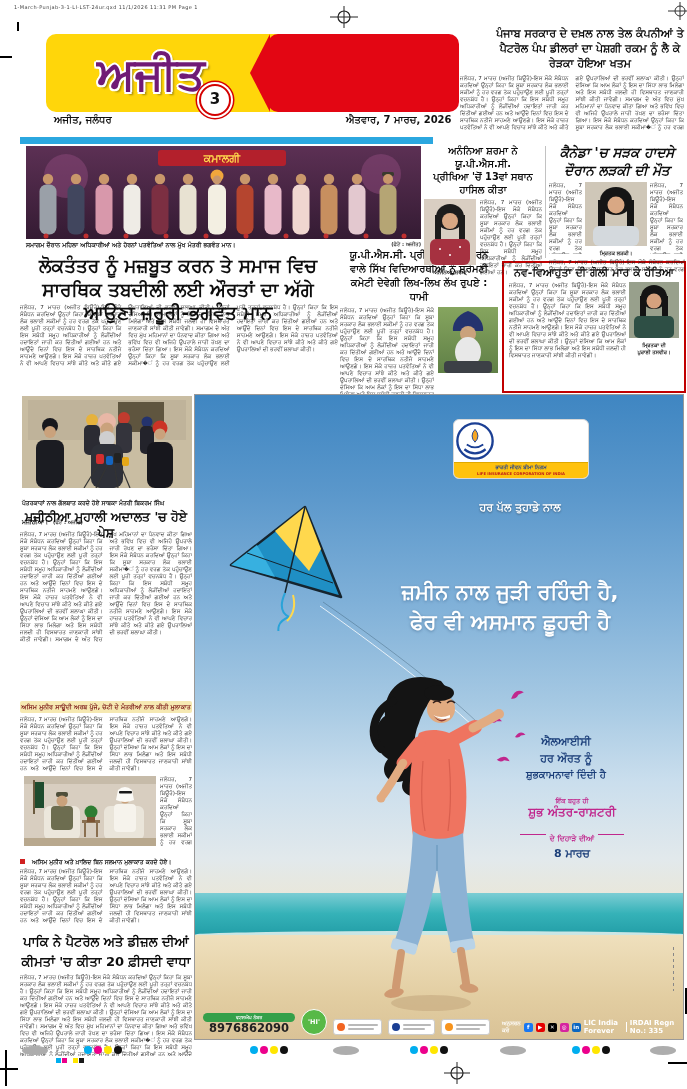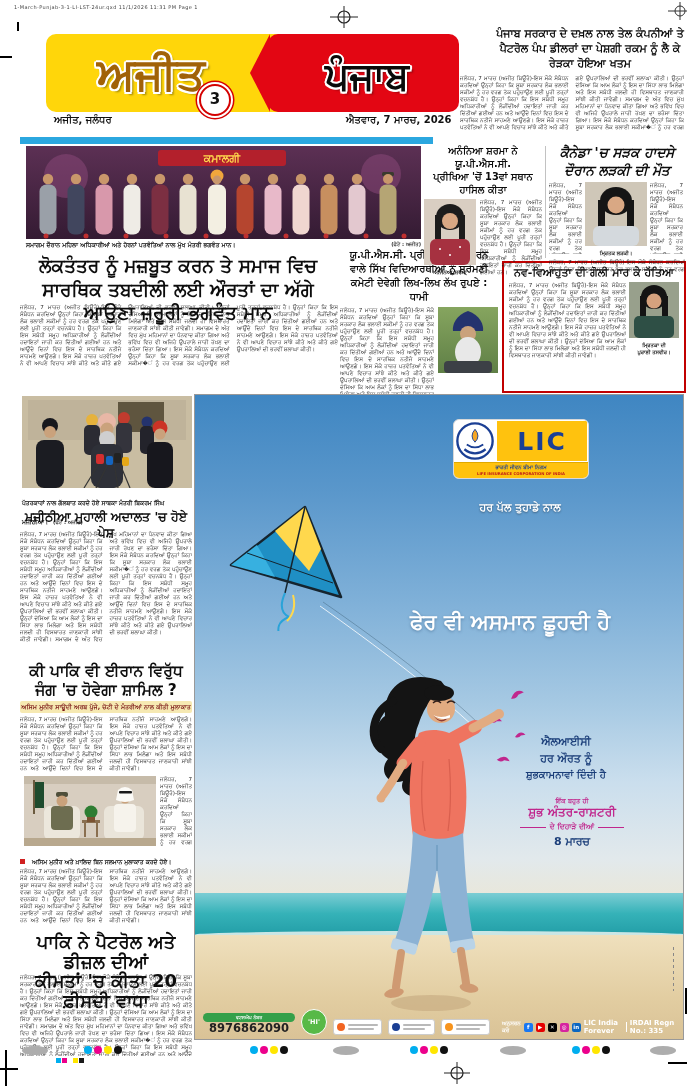--- a/index.html
+++ b/index.html
@@ -52,22 +52,21 @@
     <circle cx="12" cy="9" r="5" fill="none" stroke="#333" stroke-width="1"></circle>
     <line x1="0" y1="9" x2="19" y2="9" stroke="#333" stroke-width="1"></line>
     <line x1="12" y1="0" x2="12" y2="18" stroke="#333" stroke-width="1"></line>
   </svg>
   <div class="abs" style="left:0;top:56px;width:12px;height:2px;background:#000;"></div>
   <div class="abs" style="left:17px;top:22px;width:2px;height:9px;background:#000;"></div>
 
   <div class="abs" style="left:46px;top:34px;width:258px;height:78px;background:#ffd60a;border-radius:10px;"></div>
   <div class="abs" style="left:250px;top:34px;width:0;height:0;border-top:39px solid transparent;border-bottom:39px solid transparent;border-right:20px solid #e30613;"></div>
   <div class="abs" style="left:268px;top:34px;width:191px;height:78px;background:#e30613;border-radius:10px;"></div>
-  <div class="abs outl" style="left:56px;top:44px;width:190px;font-size:44px;line-height:60px;font-weight:900;color:#a16207;text-align:center;">ਅਜੀਤ</div>
-  <div class="abs outl" style="left:284px;top:48px;width:166px;font-size:38px;line-height:56px;font-weight:900;color:#0a0a0a;text-align:center;">ਪੰਜਾਬ</div>
+  <div class="abs outl" style="left:56px;top:44px;width:190px;font-size:44px;line-height:60px;font-weight:900;color:#701a75;text-align:center;">ਅਜੀਤ</div>
   <div class="abs" style="left:199px;top:84px;width:28px;height:28px;background:#fff;border:2px solid #d40000;border-radius:50%;box-shadow:0 0 0 2px #fff,0 0 0 3.5px #d40000;font-size:15px;font-weight:800;text-align:center;line-height:26px;color:#111;">3</div>
   <div class="abs" style="left:54px;top:114px;font-size:10px;font-weight:700;">ਅਜੀਤ, ਜਲੰਧਰ</div>
   <div class="abs" style="left:346px;top:114px;font-size:10px;font-weight:700;">ਐਤਵਾਰ, 7 ਮਾਰਚ, 2026</div>
 
   <div class="abs" style="left:460px;top:26px;width:224px;">
     <div class="hl" style="font-size:11px;line-height:15px;margin-left:36px;">ਪੰਜਾਬ ਸਰਕਾਰ ਦੇ ਦਖ਼ਲ ਨਾਲ ਤੇਲ ਕੰਪਨੀਆਂ ਤੇ ਪੈਟਰੋਲ ਪੰਪ ਡੀਲਰਾਂ ਦਾ ਪੇਸ਼ਗੀ ਰਕਮ ਨੂੰ ਲੈ ਕੇ ਰੇੜਕਾ ਹੋਇਆ ਖਤਮ</div>
     <div class="b c2" style="height:62px;margin-top:4px;">ਜਲੰਧਰ, 7 ਮਾਰਚ (ਅਜੀਤ ਬਿਊਰੋ)-ਇਸ ਮੌਕੇ ਸੰਬੋਧਨ ਕਰਦਿਆਂ ਉਨ੍ਹਾਂ ਕਿਹਾ ਕਿ ਸੂਬਾ ਸਰਕਾਰ ਲੋਕ ਭਲਾਈ ਸਕੀਮਾਂ ਨੂੰ ਹਰ ਵਰਗ ਤੱਕ ਪਹੁੰਚਾਉਣ ਲਈ ਪੂਰੀ ਤਰ੍ਹਾਂ ਵਚਨਬੱਧ ਹੈ। ਉਨ੍ਹਾਂ ਕਿਹਾ ਕਿ ਇਸ ਸਬੰਧੀ ਸਮੂਹ ਅਧਿਕਾਰੀਆਂ ਨੂੰ ਲੋੜੀਂਦੀਆਂ ਹਦਾਇਤਾਂ ਜਾਰੀ ਕਰ ਦਿੱਤੀਆਂ ਗਈਆਂ ਹਨ ਅਤੇ ਆਉਂਦੇ ਦਿਨਾਂ ਵਿਚ ਇਸ ਦੇ ਸਾਰਥਿਕ ਨਤੀਜੇ ਸਾਹਮਣੇ ਆਉਣਗੇ। ਇਸ ਮੌਕੇ ਹਾਜ਼ਰ ਪਤਵੰਤਿਆਂ ਨੇ ਵੀ ਆਪਣੇ ਵਿਚਾਰ ਸਾਂਝੇ ਕੀਤੇ ਅਤੇ ਕੀਤੇ ਗਏ ਉਪਰਾਲਿਆਂ ਦੀ ਭਰਵੀਂ ਸ਼ਲਾਘਾ ਕੀਤੀ। ਉਨ੍ਹਾਂ ਦੱਸਿਆ ਕਿ ਆਮ ਲੋਕਾਂ ਨੂੰ ਇਸ ਦਾ ਸਿੱਧਾ ਲਾਭ ਮਿਲੇਗਾ ਅਤੇ ਇਸ ਸਬੰਧੀ ਜਲਦੀ ਹੀ ਵਿਸਥਾਰਤ ਜਾਣਕਾਰੀ ਸਾਂਝੀ ਕੀਤੀ ਜਾਵੇਗੀ। ਸਮਾਗਮ ਦੇ ਅੰਤ ਵਿਚ ਮੁੱਖ ਮਹਿਮਾਨਾਂ ਦਾ ਧੰਨਵਾਦ ਕੀਤਾ ਗਿਆ ਅਤੇ ਭਵਿੱਖ ਵਿਚ ਵੀ ਅਜਿਹੇ ਉਪਰਾਲੇ ਜਾਰੀ ਰੱਖਣ ਦਾ ਭਰੋਸਾ ਦਿੱਤਾ ਗਿਆ। ਇਸ ਮੌਕੇ ਸੰਬੋਧਨ ਕਰਦਿਆਂ ਉਨ੍ਹਾਂ ਕਿਹਾ ਕਿ ਸੂਬਾ ਸਰਕਾਰ ਲੋਕ ਭਲਾਈ ਸਕੀਮਾ�ਂ ਨੂੰ ਹਰ ਵਰਗ ਤੱਕ ਪਹੁੰਚਾਉਣ ਲਈ ਪੂਰੀ ਤਰ੍ਹਾਂ ਵਚਨਬੱਧ ਹੈ। ਉਨ੍ਹਾਂ ਕਿਹਾ ਕਿ ਇਸ ਸਬੰਧੀ ਸਮੂਹ ਅਧਿਕਾਰੀਆਂ ਨੂੰ ਲੋੜੀਂਦੀਆਂ ਹਦਾਇਤਾਂ ਜਾਰੀ ਕਰ ਦਿੱਤੀਆਂ ਗਈਆਂ ਹਨ ਅਤੇ ਆਉਂਦੇ ਦਿਨਾਂ ਵਿਚ ਇਸ ਦੇ ਸਾਰਥਿਕ ਨਤੀਜੇ ਸਾਹਮਣੇ ਆਉਣਗੇ। ਇਸ ਮੌਕੇ ਹਾਜ਼ਰ ਪਤਵੰਤਿਆਂ ਨੇ ਵੀ ਆਪਣੇ ਵਿਚਾਰ ਸਾਂਝੇ ਕੀਤੇ ਅਤੇ ਕੀਤੇ ਗਏ ਉਪਰਾਲਿਆਂ ਦੀ ਭਰਵੀਂ ਸ਼ਲਾਘਾ ਕੀਤੀ।</div>
   </div>
 
   <div class="abs" style="left:20px;top:137px;width:413px;height:7px;background:#2ba7df;"></div>
@@ -283,24 +282,20 @@
     <rect x="92" y="57" width="7" height="10" rx="2" fill="#222"></rect>
     <rect x="100" y="61" width="7" height="9" rx="2" fill="#e6a817"></rect>
   </svg>
   <div class="abs" style="left:22px;top:490px;width:170px;">
     <span class="cap" style="font-size:6px;">ਪੱਤਰਕਾਰਾਂ ਨਾਲ ਗੱਲਬਾਤ ਕਰਦੇ ਹੋਏ ਸਾਬਕਾ ਮੰਤਰੀ ਬਿਕਰਮ ਸਿੰਘ ਮਜੀਠੀਆ।</span>
     <span class="credit">(ਫੋਟੋ : ਅਜੀਤ)</span>
   </div>
   <div class="abs hl" style="left:20px;top:509px;width:172px;font-size:12.5px;line-height:16px;">ਮਜੀਠੀਆ ਮੁਹਾਲੀ ਅਦਾਲਤ 'ਚ ਹੋਏ ਪੇਸ਼</div>
   <div class="abs b c2" style="left:20px;top:531px;width:172px;height:126px;">ਜਲੰਧਰ, 7 ਮਾਰਚ (ਅਜੀਤ ਬਿਊਰੋ)-ਇਸ ਮੌਕੇ ਸੰਬੋਧਨ ਕਰਦਿਆਂ ਉਨ੍ਹਾਂ ਕਿਹਾ ਕਿ ਸੂਬਾ ਸਰਕਾਰ ਲੋਕ ਭਲਾਈ ਸਕੀਮਾਂ ਨੂੰ ਹਰ ਵਰਗ ਤੱਕ ਪਹੁੰਚਾਉਣ ਲਈ ਪੂਰੀ ਤਰ੍ਹਾਂ ਵਚਨਬੱਧ ਹੈ। ਉਨ੍ਹਾਂ ਕਿਹਾ ਕਿ ਇਸ ਸਬੰਧੀ ਸਮੂਹ ਅਧਿਕਾਰੀਆਂ ਨੂੰ ਲੋੜੀਂਦੀਆਂ ਹਦਾਇਤਾਂ ਜਾਰੀ ਕਰ ਦਿੱਤੀਆਂ ਗਈਆਂ ਹਨ ਅਤੇ ਆਉਂਦੇ ਦਿਨਾਂ ਵਿਚ ਇਸ ਦੇ ਸਾਰਥਿਕ ਨਤੀਜੇ ਸਾਹਮਣੇ ਆਉਣਗੇ। ਇਸ ਮੌਕੇ ਹਾਜ਼ਰ ਪਤਵੰਤਿਆਂ ਨੇ ਵੀ ਆਪਣੇ ਵਿਚਾਰ ਸਾਂਝੇ ਕੀਤੇ ਅਤੇ ਕੀਤੇ ਗਏ ਉਪਰਾਲਿਆਂ ਦੀ ਭਰਵੀਂ ਸ਼ਲਾਘਾ ਕੀਤੀ। ਉਨ੍ਹਾਂ ਦੱਸਿਆ ਕਿ ਆਮ ਲੋਕਾਂ ਨੂੰ ਇਸ ਦਾ ਸਿੱਧਾ ਲਾਭ ਮਿਲੇਗਾ ਅਤੇ ਇਸ ਸਬੰਧੀ ਜਲਦੀ ਹੀ ਵਿਸਥਾਰਤ ਜਾਣਕਾਰੀ ਸਾਂਝੀ ਕੀਤੀ ਜਾਵੇਗੀ। ਸਮਾਗਮ ਦੇ ਅੰਤ ਵਿਚ ਮੁੱਖ ਮਹਿਮਾਨਾਂ ਦਾ ਧੰਨਵਾਦ ਕੀਤਾ ਗਿਆ ਅਤੇ ਭਵਿੱਖ ਵਿਚ ਵੀ ਅਜਿਹੇ ਉਪਰਾਲੇ ਜਾਰੀ ਰੱਖਣ ਦਾ ਭਰੋਸਾ ਦਿੱਤਾ ਗਿਆ। ਇਸ ਮੌਕੇ ਸੰਬੋਧਨ ਕਰਦਿਆਂ ਉਨ੍ਹਾਂ ਕਿਹਾ ਕਿ ਸੂਬਾ ਸਰਕਾਰ ਲੋਕ ਭਲਾਈ ਸਕੀਮਾ�ਂ ਨੂੰ ਹਰ ਵਰਗ ਤੱਕ ਪਹੁੰਚਾਉਣ ਲਈ ਪੂਰੀ ਤਰ੍ਹਾਂ ਵਚਨਬੱਧ ਹੈ। ਉਨ੍ਹਾਂ ਕਿਹਾ ਕਿ ਇਸ ਸਬੰਧੀ ਸਮੂਹ ਅਧਿਕਾਰੀਆਂ ਨੂੰ ਲੋੜੀਂਦੀਆਂ ਹਦਾਇਤਾਂ ਜਾਰੀ ਕਰ ਦਿੱਤੀਆਂ ਗਈਆਂ ਹਨ ਅਤੇ ਆਉਂਦੇ ਦਿਨਾਂ ਵਿਚ ਇਸ ਦੇ ਸਾਰਥਿਕ ਨਤੀਜੇ ਸਾਹਮਣੇ ਆਉਣਗੇ। ਇਸ ਮੌਕੇ ਹਾਜ਼ਰ ਪਤਵੰਤਿਆਂ ਨੇ ਵੀ ਆਪਣੇ ਵਿਚਾਰ ਸਾਂਝੇ ਕੀਤੇ ਅਤੇ ਕੀਤੇ ਗਏ ਉਪਰਾਲਿਆਂ ਦੀ ਭਰਵੀਂ ਸ਼ਲਾਘਾ ਕੀਤੀ।</div>
 
-  <div class="abs hl" style="left:20px;top:662px;width:172px;font-size:15.5px;line-height:19px;">
-    <span>ਕੀ ਪਾਕਿ ਵੀ ਈਰਾਨ ਵਿਰੁੱਧ</span><br>
-    <span>ਜੰਗ 'ਚ ਹੋਵੇਗਾ ਸ਼ਾਮਿਲ ?</span>
-  </div>
   <div class="abs subyellow" style="left:20px;top:701px;width:172px;height:12px;">ਅਸਿਮ ਮੁਨੀਰ ਸਾਊਦੀ ਅਰਬ ਪੁੱਜੇ, ਚੋਟੀ ਦੇ ਮੰਤਰੀਆਂ ਨਾਲ ਕੀਤੀ ਮੁਲਾਕਾਤ</div>
   <div class="abs b c2" style="left:20px;top:716px;width:172px;height:58px;">ਜਲੰਧਰ, 7 ਮਾਰਚ (ਅਜੀਤ ਬਿਊਰੋ)-ਇਸ ਮੌਕੇ ਸੰਬੋਧਨ ਕਰਦਿਆਂ ਉਨ੍ਹਾਂ ਕਿਹਾ ਕਿ ਸੂਬਾ ਸਰਕਾਰ ਲੋਕ ਭਲਾਈ ਸਕੀਮਾਂ ਨੂੰ ਹਰ ਵਰਗ ਤੱਕ ਪਹੁੰਚਾਉਣ ਲਈ ਪੂਰੀ ਤਰ੍ਹਾਂ ਵਚਨਬੱਧ ਹੈ। ਉਨ੍ਹਾਂ ਕਿਹਾ ਕਿ ਇਸ ਸਬੰਧੀ ਸਮੂਹ ਅਧਿਕਾਰੀਆਂ ਨੂੰ ਲੋੜੀਂਦੀਆਂ ਹਦਾਇਤਾਂ ਜਾਰੀ ਕਰ ਦਿੱਤੀਆਂ ਗਈਆਂ ਹਨ ਅਤੇ ਆਉਂਦੇ ਦਿਨਾਂ ਵਿਚ ਇਸ ਦੇ ਸਾਰਥਿਕ ਨਤੀਜੇ ਸਾਹਮਣੇ ਆਉਣਗੇ। ਇਸ ਮੌਕੇ ਹਾਜ਼ਰ ਪਤਵੰਤਿਆਂ ਨੇ ਵੀ ਆਪਣੇ ਵਿਚਾਰ ਸਾਂਝੇ ਕੀਤੇ ਅਤੇ ਕੀਤੇ ਗਏ ਉਪਰਾਲਿਆਂ ਦੀ ਭਰਵੀਂ ਸ਼ਲਾਘਾ ਕੀਤੀ। ਉਨ੍ਹਾਂ ਦੱਸਿਆ ਕਿ ਆਮ ਲੋਕਾਂ ਨੂੰ ਇਸ ਦਾ ਸਿੱਧਾ ਲਾਭ ਮਿਲੇਗਾ ਅਤੇ ਇਸ ਸਬੰਧੀ ਜਲਦੀ ਹੀ ਵਿਸਥਾਰਤ ਜਾਣਕਾਰੀ ਸਾਂਝੀ ਕੀਤੀ ਜਾਵੇਗੀ।</div>
 
   <svg class="abs" style="left:24px;top:776px;" width="132" height="70" viewBox="0 0 132 70">
     <rect width="132" height="70" fill="#d8cec0"></rect>
     <rect x="0" y="0" width="132" height="8" fill="#c6bba9"></rect>
     <rect x="10" y="6" width="10" height="26" fill="#1e4b2d"></rect>
       <rect x="9" y="4" width="2" height="34" fill="#6b5a3e"></rect>
     <rect x="20" y="30" width="36" height="34" rx="6" fill="#ece7dc"></rect>
     <rect x="27" y="30" width="22" height="24" rx="4" fill="#6d6d50"></rect>
@@ -318,43 +313,41 @@
       <rect x="63" y="41" width="8" height="5" fill="#7a5230"></rect>
     <rect x="0" y="62" width="132" height="8" fill="#b8a88e"></rect>
   </svg>
   <div class="abs b" style="left:160px;top:776px;width:32px;height:70px;">ਜਲੰਧਰ, 7 ਮਾਰਚ (ਅਜੀਤ ਬਿਊਰੋ)-ਇਸ ਮੌਕੇ ਸੰਬੋਧਨ ਕਰਦਿਆਂ ਉਨ੍ਹਾਂ ਕਿਹਾ ਕਿ ਸੂਬਾ ਸਰਕਾਰ ਲੋਕ ਭਲਾਈ ਸਕੀਮਾਂ ਨੂੰ ਹਰ ਵਰਗ ਤੱਕ ਪਹੁੰਚਾਉਣ ਲਈ ਪੂਰੀ ਤਰ੍ਹਾਂ ਵਚਨਬੱਧ ਹੈ। ਉਨ੍ਹਾਂ ਕਿਹਾ ਕਿ ਇਸ ਸਬੰਧੀ ਸਮੂਹ ਅਧਿਕਾਰੀਆਂ ਨੂੰ ਲੋੜੀਂਦੀਆਂ ਹਦਾਇਤਾਂ ਜਾਰੀ ਕਰ ਦਿੱਤੀਆਂ ਗਈਆਂ ਹਨ।</div>
   <div class="abs" style="left:20px;top:849px;width:172px;">
     <span class="redbullet"></span>
     <span class="cap" style="font-size:6px;">ਅਸਿਮ ਮੁਨੀਰ ਅਤੇ ਖ਼ਾਲਿਦ ਬਿਨ ਸਲਮਾਨ ਮੁਲਾਕਾਤ ਕਰਦੇ ਹੋਏ।</span>
   </div>
   <div class="abs b c2" style="left:20px;top:868px;width:172px;height:60px;">ਜਲੰਧਰ, 7 ਮਾਰਚ (ਅਜੀਤ ਬਿਊਰੋ)-ਇਸ ਮੌਕੇ ਸੰਬੋਧਨ ਕਰਦਿਆਂ ਉਨ੍ਹਾਂ ਕਿਹਾ ਕਿ ਸੂਬਾ ਸਰਕਾਰ ਲੋਕ ਭਲਾਈ ਸਕੀਮਾਂ ਨੂੰ ਹਰ ਵਰਗ ਤੱਕ ਪਹੁੰਚਾਉਣ ਲਈ ਪੂਰੀ ਤਰ੍ਹਾਂ ਵਚਨਬੱਧ ਹੈ। ਉਨ੍ਹਾਂ ਕਿਹਾ ਕਿ ਇਸ ਸਬੰਧੀ ਸਮੂਹ ਅਧਿਕਾਰੀਆਂ ਨੂੰ ਲੋੜੀਂਦੀਆਂ ਹਦਾਇਤਾਂ ਜਾਰੀ ਕਰ ਦਿੱਤੀਆਂ ਗਈਆਂ ਹਨ ਅਤੇ ਆਉਂਦੇ ਦਿਨਾਂ ਵਿਚ ਇਸ ਦੇ ਸਾਰਥਿਕ ਨਤੀਜੇ ਸਾਹਮਣੇ ਆਉਣਗੇ। ਇਸ ਮੌਕੇ ਹਾਜ਼ਰ ਪਤਵੰਤਿਆਂ ਨੇ ਵੀ ਆਪਣੇ ਵਿਚਾਰ ਸਾਂਝੇ ਕੀਤੇ ਅਤੇ ਕੀਤੇ ਗਏ ਉਪਰਾਲਿਆਂ ਦੀ ਭਰਵੀਂ ਸ਼ਲਾਘਾ ਕੀਤੀ। ਉਨ੍ਹਾਂ ਦੱਸਿਆ ਕਿ ਆਮ ਲੋਕਾਂ ਨੂੰ ਇਸ ਦਾ ਸਿੱਧਾ ਲਾਭ ਮਿਲੇਗਾ ਅਤੇ ਇਸ ਸਬੰਧੀ ਜਲਦੀ ਹੀ ਵਿਸਥਾਰਤ ਜਾਣਕਾਰੀ ਸਾਂਝੀ ਕੀਤੀ ਜਾਵੇਗੀ।</div>
 
-  <div class="abs hl" style="left:20px;top:932px;width:172px;font-size:18px;line-height:19.5px;">
+  <div class="abs hl" style="left:20px;top:932px;width:172px;font-size:13px;line-height:19.5px;">
     <span>ਪਾਕਿ ਨੇ ਪੈਟਰੋਲ ਅਤੇ ਡੀਜ਼ਲ ਦੀਆਂ</span><br>
     <span>ਕੀਮਤਾਂ 'ਚ ਕੀਤਾ 20 ਫ਼ੀਸਦੀ ਵਾਧਾ</span>
   </div>
   <div class="abs b" style="left:20px;top:974px;width:172px;height:82px;">ਜਲੰਧਰ, 7 ਮਾਰਚ (ਅਜੀਤ ਬਿਊਰੋ)-ਇਸ ਮੌਕੇ ਸੰਬੋਧਨ ਕਰਦਿਆਂ ਉਨ੍ਹਾਂ ਕਿਹਾ ਕਿ ਸੂਬਾ ਸਰਕਾਰ ਲੋਕ ਭਲਾਈ ਸਕੀਮਾਂ ਨੂੰ ਹਰ ਵਰਗ ਤੱਕ ਪਹੁੰਚਾਉਣ ਲਈ ਪੂਰੀ ਤਰ੍ਹਾਂ ਵਚਨਬੱਧ ਹੈ। ਉਨ੍ਹਾਂ ਕਿਹਾ ਕਿ ਇਸ ਸਬੰਧੀ ਸਮੂਹ ਅਧਿਕਾਰੀਆਂ ਨੂੰ ਲੋੜੀਂਦੀਆਂ ਹਦਾਇਤਾਂ ਜਾਰੀ ਕਰ ਦਿੱਤੀਆਂ ਗਈਆਂ ਹਨ ਅਤੇ ਆਉਂਦੇ ਦਿਨਾਂ ਵਿਚ ਇਸ ਦੇ ਸਾਰਥਿਕ ਨਤੀਜੇ ਸਾਹਮਣੇ ਆਉਣਗੇ। ਇਸ ਮੌਕੇ ਹਾਜ਼ਰ ਪਤਵੰਤਿਆਂ ਨੇ ਵੀ ਆਪਣੇ ਵਿਚਾਰ ਸਾਂਝੇ ਕੀਤੇ ਅਤੇ ਕੀਤੇ ਗਏ ਉਪਰਾਲਿਆਂ ਦੀ ਭਰਵੀਂ ਸ਼ਲਾਘਾ ਕੀਤੀ। ਉਨ੍ਹਾਂ ਦੱਸਿਆ ਕਿ ਆਮ ਲੋਕਾਂ ਨੂੰ ਇਸ ਦਾ ਸਿੱਧਾ ਲਾਭ ਮਿਲੇਗਾ ਅਤੇ ਇਸ ਸਬੰਧੀ ਜਲਦੀ ਹੀ ਵਿਸਥਾਰਤ ਜਾਣਕਾਰੀ ਸਾਂਝੀ ਕੀਤੀ ਜਾਵੇਗੀ। ਸਮਾਗਮ ਦੇ ਅੰਤ ਵਿਚ ਮੁੱਖ ਮਹਿਮਾਨਾਂ ਦਾ ਧੰਨਵਾਦ ਕੀਤਾ ਗਿਆ ਅਤੇ ਭਵਿੱਖ ਵਿਚ ਵੀ ਅਜਿਹੇ ਉਪਰਾਲੇ ਜਾਰੀ ਰੱਖਣ ਦਾ ਭਰੋਸਾ ਦਿੱਤਾ ਗਿਆ। ਇਸ ਮੌਕੇ ਸੰਬੋਧਨ ਕਰਦਿਆਂ ਉਨ੍ਹਾਂ ਕਿਹਾ ਕਿ ਸੂਬਾ ਸਰਕਾਰ ਲੋਕ ਭਲਾਈ ਸਕੀਮਾ�ਂ ਨੂੰ ਹਰ ਵਰਗ ਤੱਕ ਪਹੁੰਚਾਉਣ ਲਈ ਪੂਰੀ ਤਰ੍ਹਾਂ ਵਚਨਬੱਧ ਹੈ। ਉਨ੍ਹਾਂ ਕਿਹਾ ਕਿ ਇਸ ਸਬੰਧੀ ਸਮੂਹ ਅਧਿਕਾਰੀਆਂ ਨੂੰ ਲੋੜੀਂਦੀਆਂ ਹਦਾਇਤਾਂ ਜਾਰੀ ਕਰ ਦਿੱਤੀਆਂ ਗਈਆਂ ਹਨ ਅਤੇ ਆਉਂਦੇ ਦਿਨਾਂ ਵਿਚ ਇਸ ਦੇ ਸਾਰਥਿਕ ਨਤੀਜੇ ਸਾਹਮਣੇ ਆਉਣਗੇ। ਇਸ ਮੌਕੇ ਹਾਜ਼ਰ ਪਤਵੰਤਿਆਂ ਨੇ ਵੀ ਆਪਣੇ ਵਿਚਾਰ ਸਾਂਝੇ ਕੀਤੇ ਅਤੇ ਕੀਤੇ ਗਏ ਉਪਰਾਲਿਆਂ ਦੀ ਭਰਵੀਂ ਸ਼ਲਾਘਾ ਕੀਤੀ।</div>
 
   <div class="abs" style="left:194px;top:394px;width:490px;height:646px;border:1px solid #999;box-sizing:border-box;overflow:hidden;
        background:linear-gradient(180deg,#3f86c2 0%,#5a97cb 15%,#7fb0d8 32%,#a6c9e3 48%,#cadeed 60%,#e2e9ec 72%,#e9e7da 78%);">
 
     <div class="abs" style="left:0;top:498px;width:490px;height:46px;background:linear-gradient(180deg,#7ccdd4 0%,#35b2b8 45%,#1f9aa4 100%);"></div>
     <div class="abs" style="left:0;top:536px;width:490px;height:7px;background:#f4f7f4;border-radius:50%;opacity:.8;"></div>
     <div class="abs" style="left:0;top:540px;width:490px;height:106px;background:linear-gradient(180deg,#efe0bd,#e2cda1 60%,#d9c296);"></div>
 
     <div class="abs" style="left:258px;top:24px;width:134px;background:#fff;border:1px solid #d8d8d8;border-radius:6px;overflow:hidden;">
       <div style="display:flex;align-items:center;height:42px;">
         <svg width="40" height="40" viewBox="0 0 34 34" style="flex:none;margin:1px;">
           <circle cx="17" cy="17" r="15" fill="#fff" stroke="#1b3f94" stroke-width="2"></circle>
           <path d="M17,7 q5,6 0,11 q-5,-5 0,-11" fill="#f5a623" stroke="#1b3f94" stroke-width="0.8"></path>
           <path d="M8,24 q9,7 18,0" stroke="#1b3f94" stroke-width="2" fill="none"></path>
           <path d="M10,20 q7,5 14,0" stroke="#1b3f94" stroke-width="1.5" fill="none"></path>
         </svg>
-        <div style="flex:1;height:40px;margin:1px;background:#ffc20e;display:flex;align-items:center;justify-content:center;
-                    font-size:25px;font-weight:900;color:#1b3f94;letter-spacing:2px;">LIC</div>
       </div>
       <div style="background:#ffc20e;border-top:1px solid #e0a800;padding:1px 0 2px;">
         <div style="font-size:5.2px;font-weight:800;color:#1b3f94;text-align:center;">ਭਾਰਤੀ ਜੀਵਨ ਬੀਮਾ ਨਿਗਮ</div>
         <div style="font-size:3.8px;font-weight:700;color:#c01818;text-align:center;">LIFE INSURANCE CORPORATION OF INDIA</div>
       </div>
     </div>
     <div class="abs" style="left:250px;top:106px;width:150px;font-size:11px;font-weight:800;color:#fff;text-align:center;text-shadow:0 1px 2px rgba(0,0,0,.4);">ਹਰ ਪੱਲ ਤੁਹਾਡੇ ਨਾਲ</div>
 
     <svg class="abs" style="left:28px;top:104px;" width="126" height="132" viewBox="0 0 126 132">
       <path d="M8,66 L82,8 L118,98 Z" fill="#1f8fc4" stroke="#15242e" stroke-width="2.5" stroke-linejoin="round"></path>
@@ -365,21 +358,21 @@
       <path d="M62,94 q-8,18 4,24 q-16,6 -8,22" fill="none" stroke="#2aa3d8" stroke-width="2"></path>
       <path d="M70,96 q4,16 -6,26" fill="none" stroke="#ffd84d" stroke-width="2"></path>
     </svg>
     <svg class="abs" style="left:120px;top:205px;" width="170" height="140" viewBox="0 0 170 140">
       <path d="M5,6 C60,45 120,90 160,128" fill="none" stroke="#ffffff" stroke-width="1" opacity=".8"></path>
       <path d="M8,2 C66,42 124,86 162,122" fill="none" stroke="#2b4a5e" stroke-width=".7" opacity=".5"></path>
     </svg>
 
     <div class="abs" style="left:150px;top:182px;width:330px;text-align:center;color:#fff;font-weight:900;
          font-size:21px;line-height:30px;text-shadow:0 1px 3px rgba(0,40,80,.35);">
-      <br>
+      <span>ਜ਼ਮੀਨ ਨਾਲ ਜੁੜੀ ਰਹਿੰਦੀ ਹੈ,</span><br>
       <span>ਫੇਰ ਵੀ ਅਸਮਾਨ ਛੂਹਦੀ ਹੈ</span>
     </div>
 
     <svg class="abs" style="left:296px;top:294px;" width="48" height="90" viewBox="0 0 48 90">
       <g fill="#c0278d">
         <path transform="translate(18,2) rotate(-15)" d="M0,8 Q7,-2 14,5 L8,6 Q5,10 0,8 Z"></path>
         <path transform="translate(0,26) scale(.85) rotate(10)" d="M0,8 Q7,-2 14,5 L8,6 Q5,10 0,8 Z"></path>
         <path transform="translate(24,42) scale(.75)" d="M0,8 Q7,-2 14,5 L8,6 Q5,10 0,8 Z"></path>
         <path transform="translate(8,64) scale(.9) rotate(18)" d="M0,8 Q7,-2 14,5 L8,6 Q5,10 0,8 Z"></path>
       </g>
@@ -387,21 +380,21 @@
 
     <div class="abs" style="left:300px;top:338px;width:142px;text-align:center;color:#1c3f7a;line-height:1.55;">
       <div style="font-size:11px;font-weight:800;">ਐਲਆਈਸੀ</div>
       <div style="font-size:11px;font-weight:800;">ਹਰ ਔਰਤ ਨੂੰ</div>
       <div style="font-size:10px;font-weight:700;">ਸ਼ੁਭਕਾਮਨਾਵਾਂ ਦਿੰਦੀ ਹੈ</div>
     </div>
 
     <div class="abs" style="left:298px;top:402px;width:158px;text-align:center;">
       <div style="font-size:6.5px;font-weight:800;color:#c0278d;">ਇੱਕ ਬਹੁਤ ਹੀ</div>
       <div style="font-size:12px;font-weight:800;color:#c0278d;">ਸ਼ੁਭ ਅੰਤਰ-ਰਾਸ਼ਟਰੀ</div>
-      <div style="display:flex;align-items:center;justify-content:center;gap:4px;margin-top:3px;">
+      <div style="display:flex;align-items:flex-start;justify-content:center;gap:4px;margin-top:15px;">
         <span style="display:inline-block;width:26px;height:1px;background:#c0278d;"></span>
         <span style="font-size:7.5px;font-weight:800;color:#c0278d;">ਦੇ ਦਿਹਾੜੇ ਦੀਆਂ</span>
         <span style="display:inline-block;width:26px;height:1px;background:#c0278d;"></span>
       </div>
       <div style="font-size:11px;font-weight:900;color:#1c3f7a;margin-top:3px;">8 ਮਾਰਚ</div>
     </div>
 
     <svg class="abs" style="left:158px;top:236px;" width="170" height="392" viewBox="0 0 170 392">
       <ellipse cx="78" cy="372" rx="40" ry="8" fill="#c4a87e" opacity=".6"></ellipse>
       <path d="M88,50 C55,38 30,55 32,85 C18,95 20,120 35,128 C25,140 35,155 50,150 C45,162 60,170 70,162 C60,135 58,110 66,92 C72,75 80,62 96,60 Z" fill="#141414"></path>

